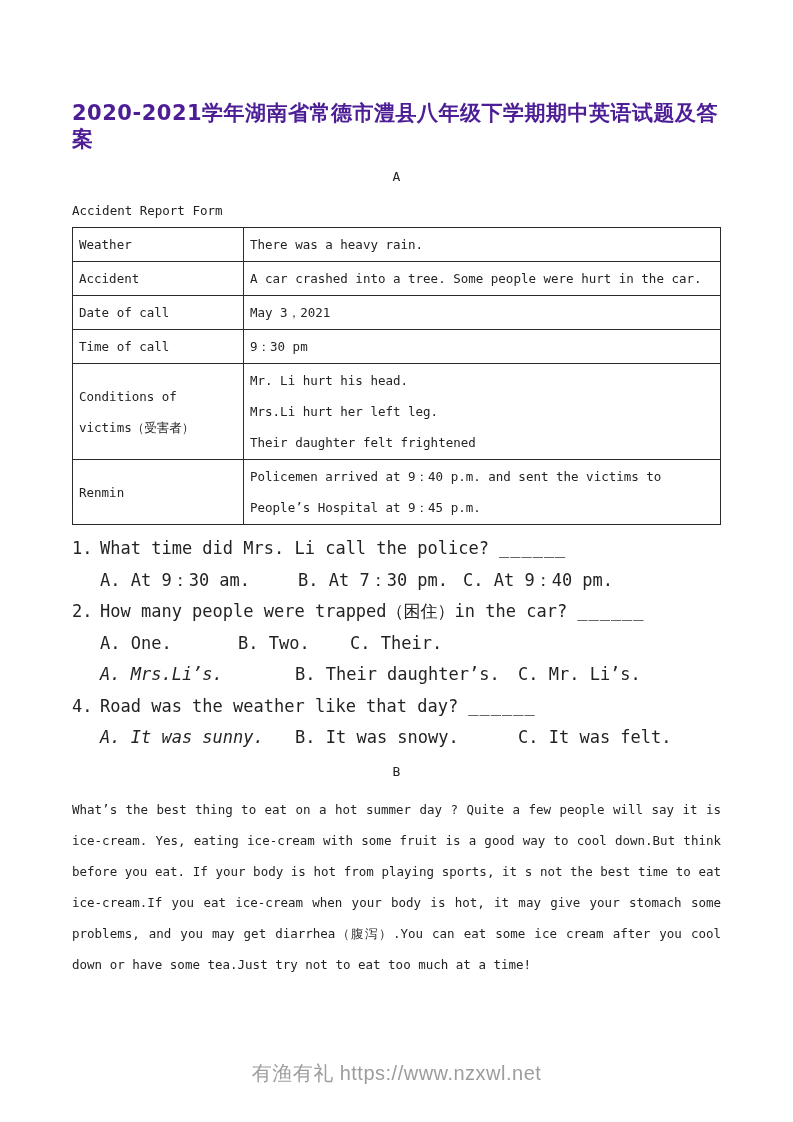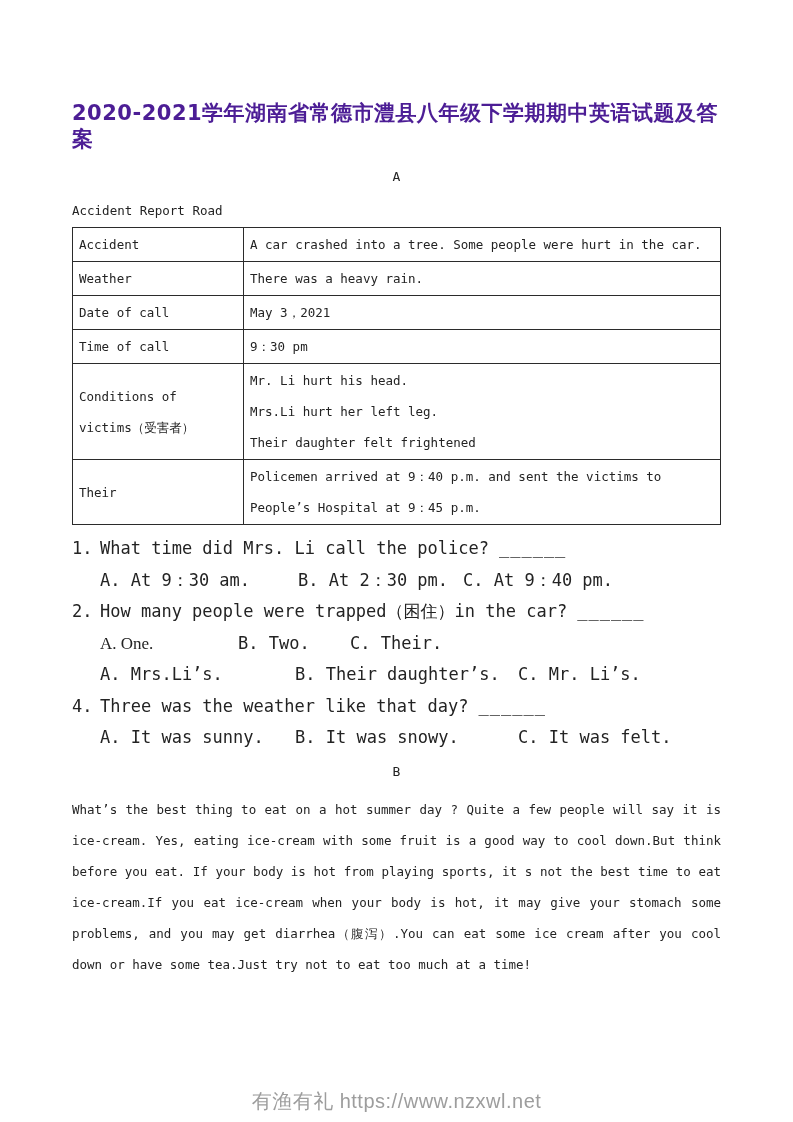--- a/index.html
+++ b/index.html
@@ -54,107 +54,107 @@
   tr.row-std  td { height: 34px; }
   tr.row-cond td { height: 96px; }
   tr.row-act  td { height: 65px; }
   .questions { margin-top: 8px; font-size: 17px; }
   .q-line { line-height: 31.5px; white-space: nowrap; }
   .q-num  { display: inline-block; width: 28px; }
   .q-blank { margin-left: 10px; letter-spacing: 1px; }
   .opts { padding-left: 28px; line-height: 31.5px; white-space: nowrap; }
   .opts span { display: inline-block; }
   .ow-q1a { width: 198px; } .ow-q1b { width: 165px; }
-  .ow-q2a { width: 138px; font-family: Liberation Serif, serif; } .ow-q2b { width: 112px; }
-  .ow-q34a { width: 195px; } .ow-q34b { width: 223px; }
+  .ow-q2a { width: 138px; } .ow-q2b { width: 112px; }
+  .ow-q34a { width: 195px; font-style: italic; } .ow-q34b { width: 223px; }
   .section-label-b { margin-top: 2px; text-align: center; font-size: 13px; line-height: 31px; }
   .passage {
     margin-top: 7px;
     font-size: 12.5px;
     line-height: 31px;
     text-align: justify;
   }
   .footer {
     position: absolute;
     left: 0;
     right: 0;
-    top: 1088px;
+    top: 1060px;
     text-align: center;
     font-family: "Liberation Sans", "DejaVu Sans", sans-serif;
     font-size: 20px;
     color: #9d9d9d;
     letter-spacing: 0.5px;
   }
 </style>
 </head>
 <body>
 
 <div class="page">
 
   <h1 class="title">2020-2021学年湖南省常德市澧县八年级下学期期中英语试题及答案</h1>
 
   <div class="section-label">A</div>
 
-  <div class="form-title">Accident Report Road</div>
+  <div class="form-title">Accident Report Form</div>
 
   <table class="report">
     <tbody>
         <tr class="row-std">
+      <td class="c1">Weather</td>
+      <td class="c2">There was a heavy rain.</td>
+    </tr>
+    <tr class="row-std">
       <td class="c1">Accident</td>
       <td class="c2">A car crashed into a tree. Some people were hurt in the car.</td>
-    </tr>
-    <tr class="row-std">
-      <td class="c1">Weather</td>
-      <td class="c2">There was a heavy rain.</td>
     </tr>
     <tr class="row-std">
       <td class="c1">Date of call</td>
       <td class="c2">May 3，2021</td>
     </tr>
     <tr class="row-std">
       <td class="c1">Time of call</td>
       <td class="c2">9：30 pm</td>
     </tr>
     <tr class="row-cond">
       <td class="c1">Conditions of victims（受害者）</td>
       <td class="c2">
         <div>Mr. Li hurt his head.</div>
         <div>Mrs.Li hurt her left leg.</div>
         <div>Their daughter felt frightened</div>
       </td>
     </tr>
     <tr class="row-act">
-      <td class="c1">Their</td>
+      <td class="c1">Renmin</td>
       <td class="c2">Policemen arrived at 9：40 p.m. and sent the victims to People’s Hospital at 9：45 p.m.</td>
     </tr>
   </tbody>
     </table>
 
   <div class="questions">
 
     <div class="q-line">
       <span class="q-num">1.</span><span>What time did Mrs. Li call the police?</span><span class="q-blank">______</span>
     </div>
     <div class="opts">
-      <span class="ow-q1a">A. At 9：30 am.</span><span class="ow-q1b">B. At 2：30 pm.</span><span>C. At 9：40 pm.</span>
+      <span class="ow-q1a">A. At 9：30 am.</span><span class="ow-q1b">B. At 7：30 pm.</span><span>C. At 9：40 pm.</span>
     </div>
 
     <div class="q-line">
       <span class="q-num">2.</span><span>How many people were trapped（困住）in the car?</span><span class="q-blank">______</span>
     </div>
     <div class="opts">
       <span class="ow-q2a">A. One.</span><span class="ow-q2b">B. Two.</span><span>C. Their.</span>
     </div>
 
     <div class="opts">
       <span class="ow-q34a">A. Mrs.Li’s.</span><span class="ow-q34b">B. Their daughter’s.</span><span>C. Mr. Li’s.</span>
     </div>
 
     <div class="q-line">
-      <span class="q-num">4.</span><span>Three was the weather like that day?</span><span class="q-blank">______</span>
+      <span class="q-num">4.</span><span>Road was the weather like that day?</span><span class="q-blank">______</span>
     </div>
     <div class="opts">
       <span class="ow-q34a">A. It was sunny.</span><span class="ow-q34b">B. It was snowy.</span><span>C. It was felt.</span>
     </div>
 
   </div>
 
   <div class="section-label-b">B</div>
 
   <div class="passage">What’s the best thing to eat on a hot summer day ?  Quite a few people will say it is ice-cream. Yes, eating ice-cream with some fruit is a good way to cool down.But think before you eat. If your body is hot from playing sports, it s not the best time to eat ice-cream.If you eat ice-cream when your body is hot, it may give your stomach some problems, and you may get diarrhea（腹泻）.You can eat some ice cream after you cool down or have some tea.Just try not to eat too much at a time!</div>

